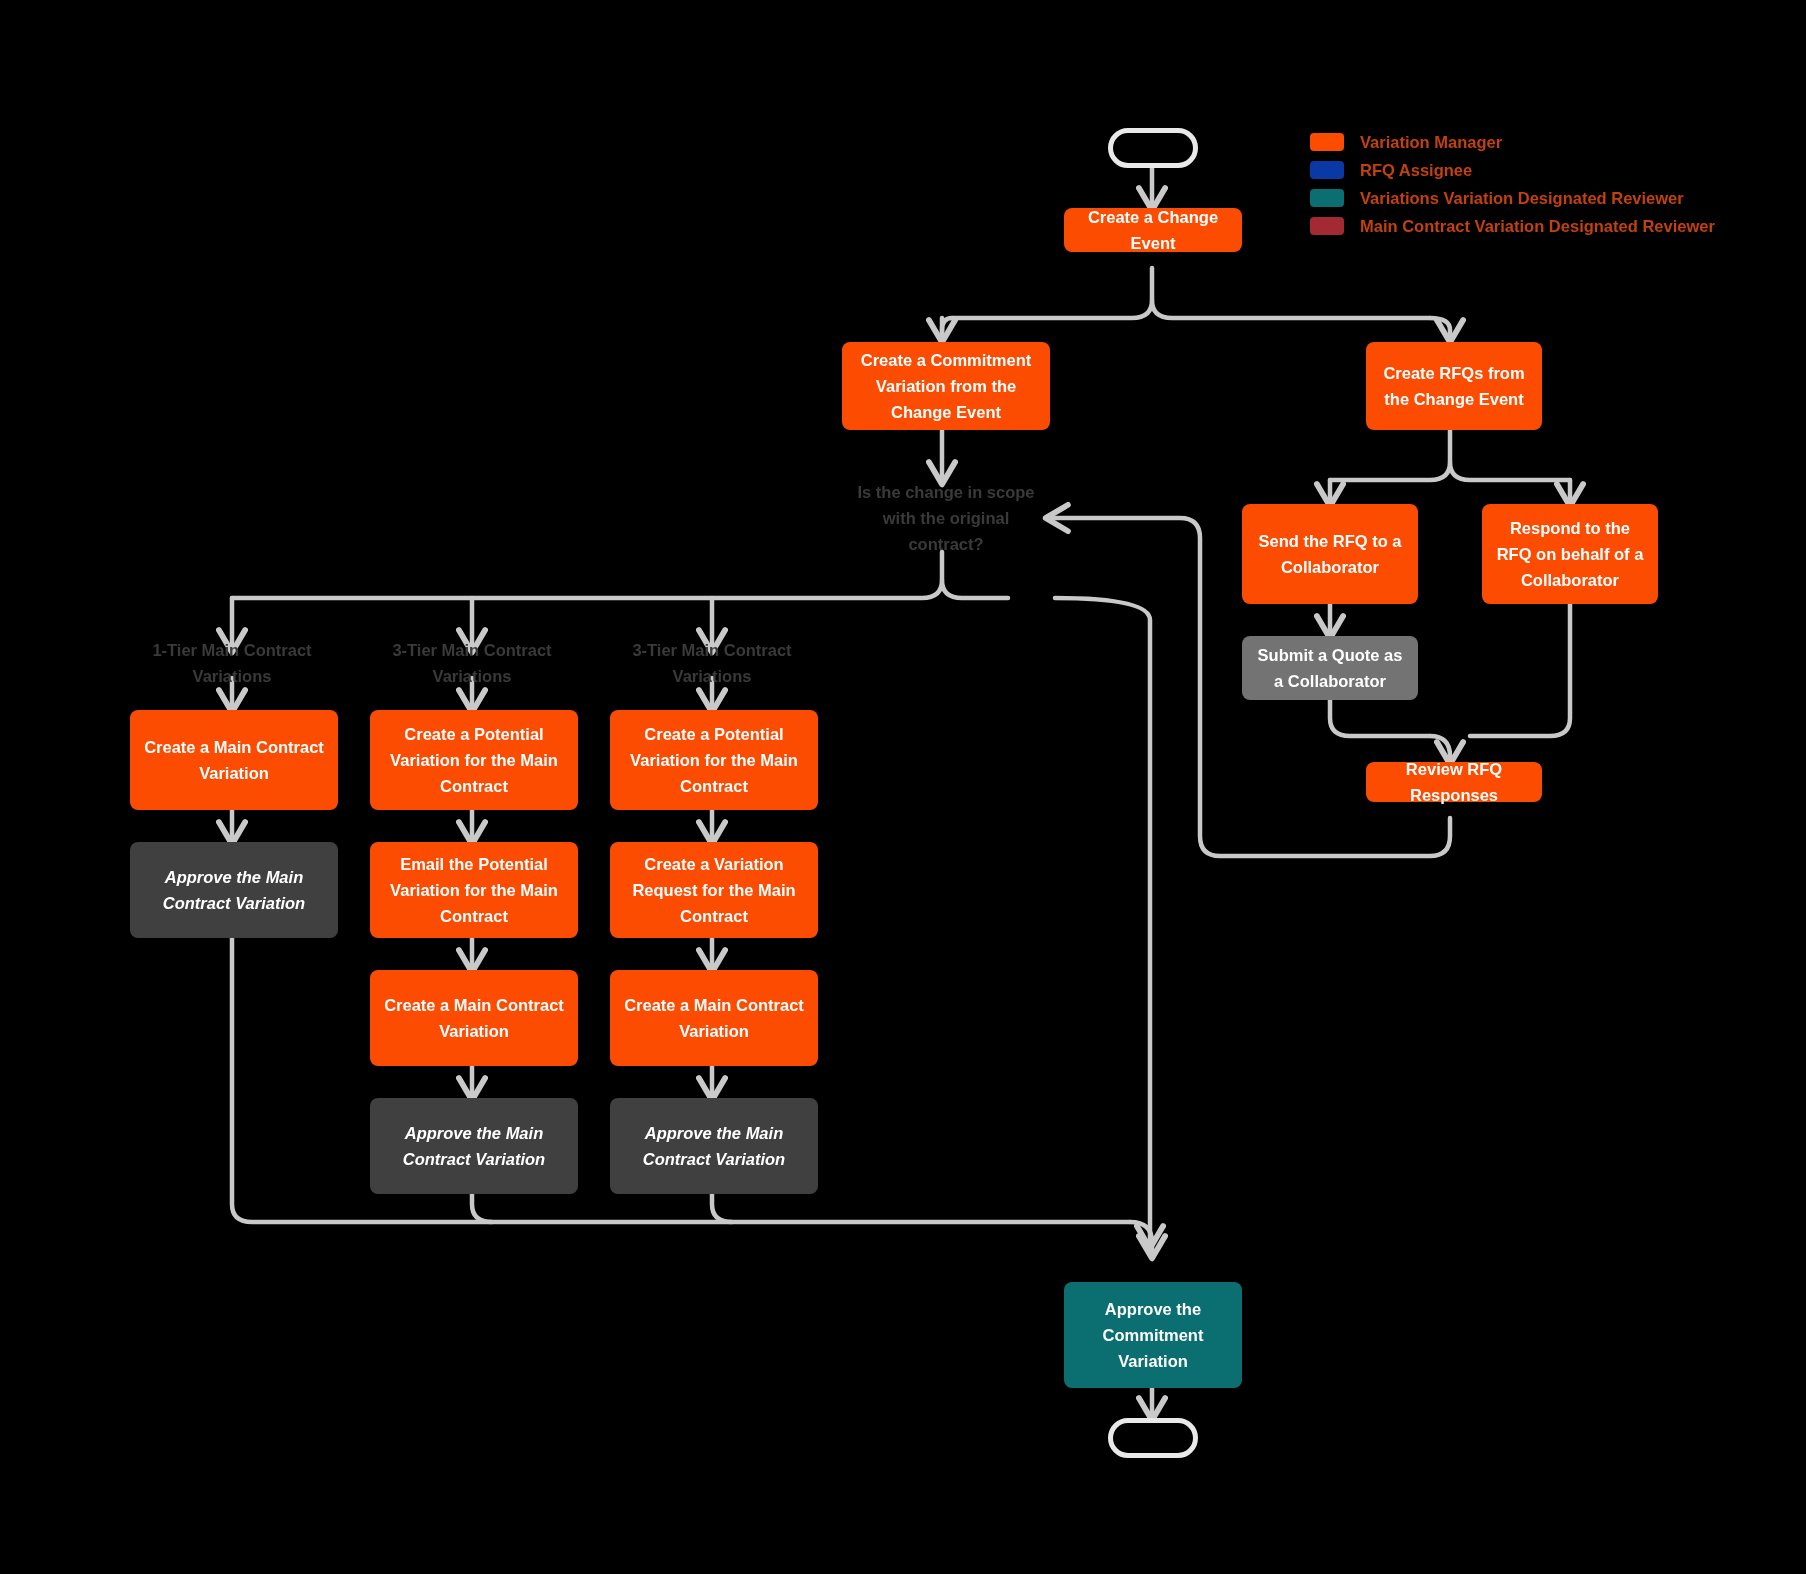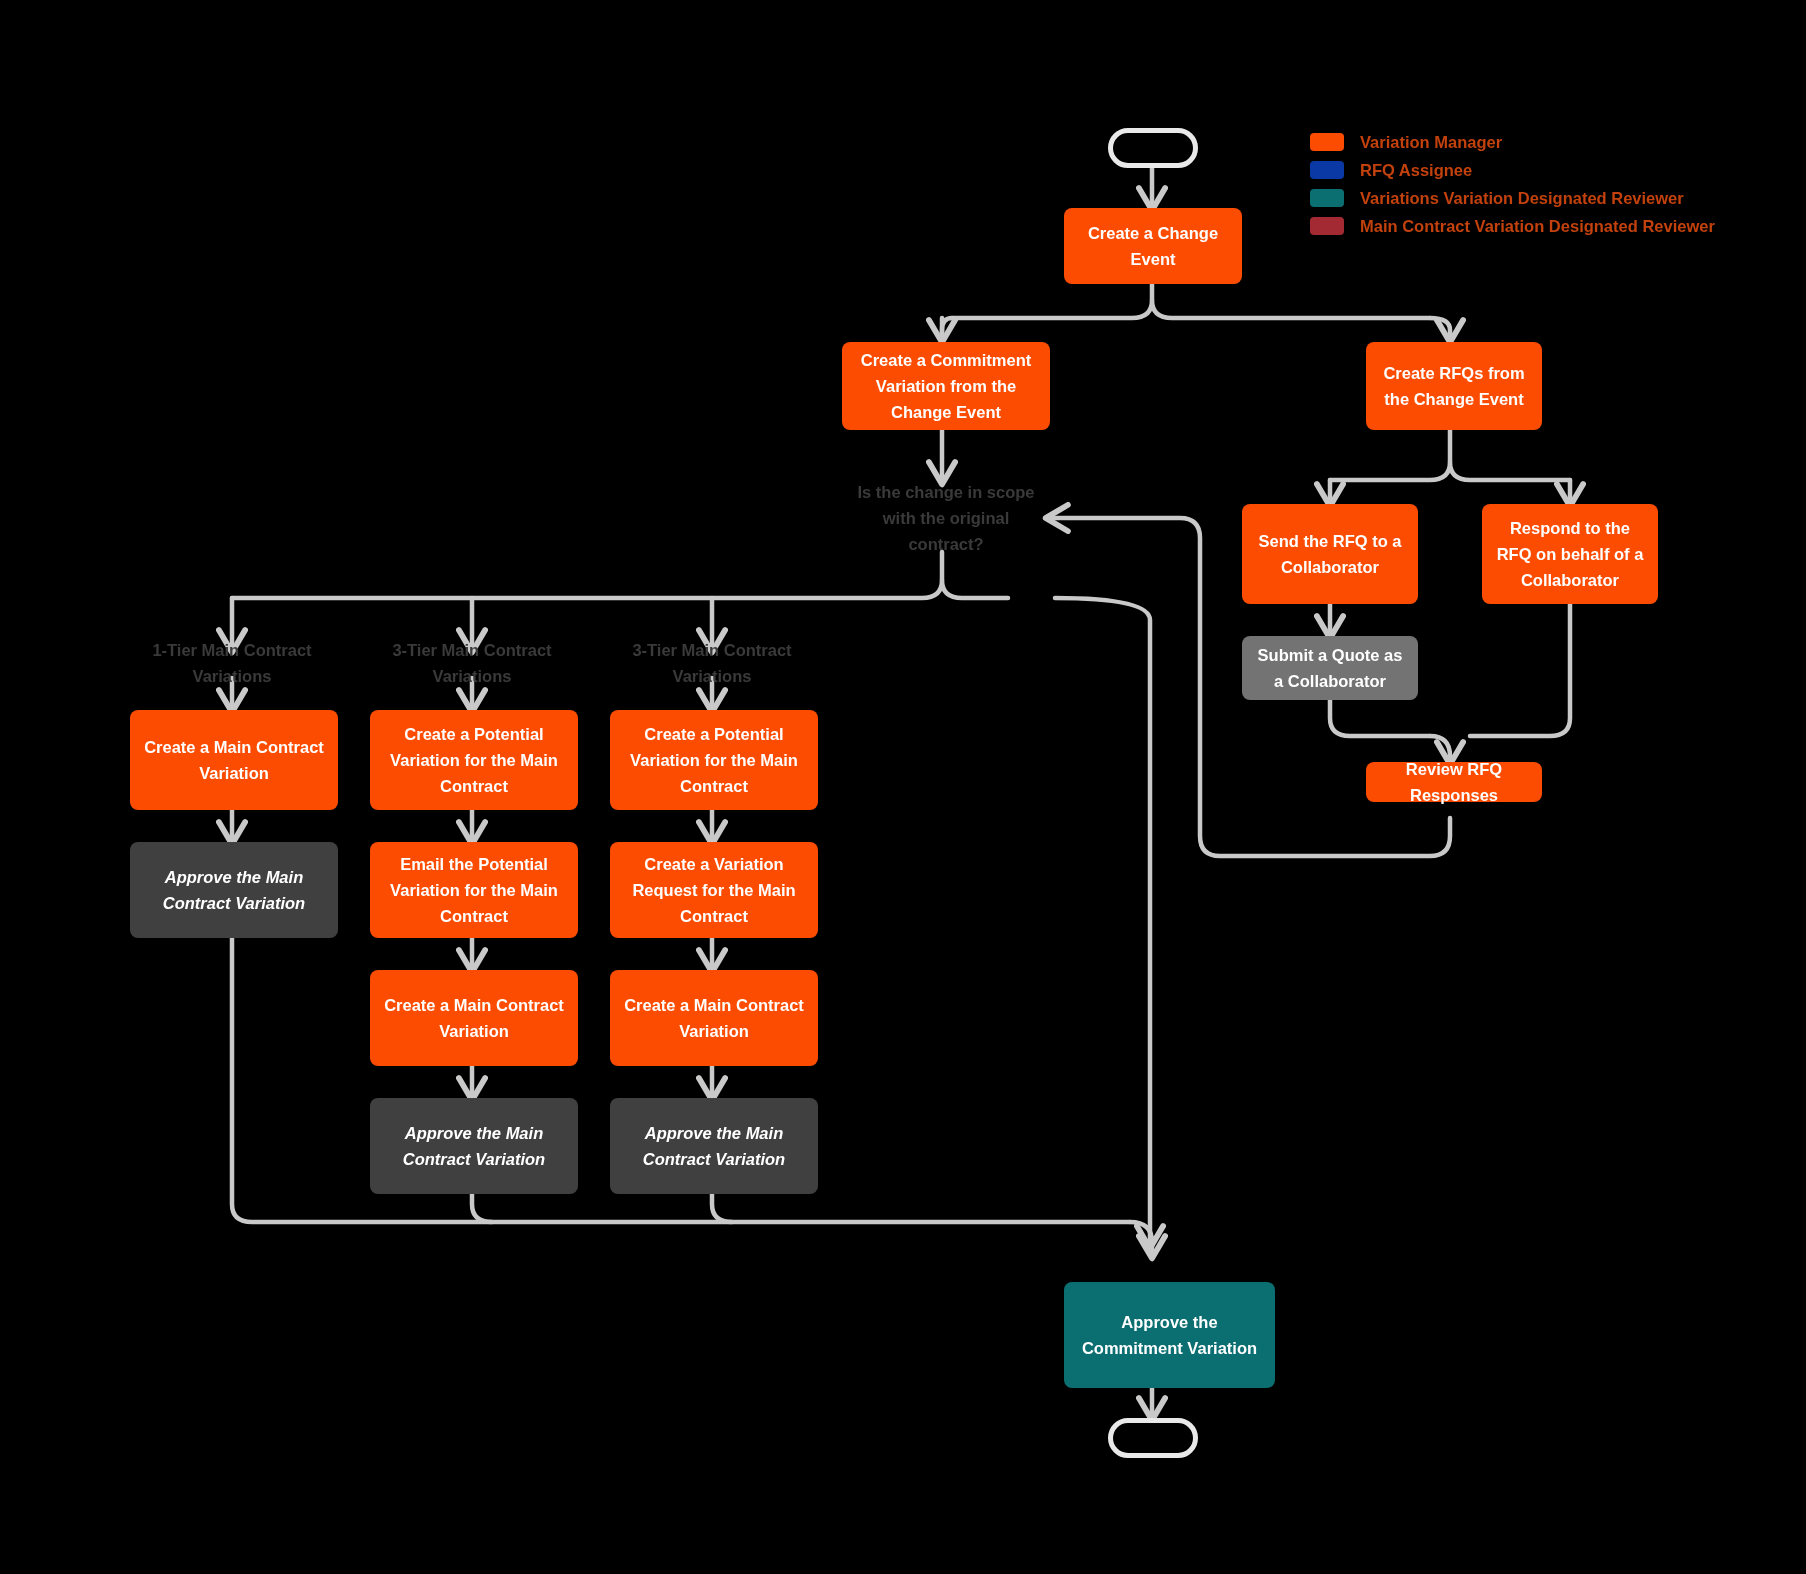--- a/index.html
+++ b/index.html
@@ -186,21 +186,21 @@
     </div>
     <div class="legend-row">
       <span class="legend-swatch" style="background:#A32A32"></span>
       <span class="legend-text">Main Contract Variation Designated Reviewer</span>
     </div>
   </div>
 
   <div class="terminator" style="left:1108px; top:128px; width:90px; height:40px;"></div>
   <div class="terminator" style="left:1108px; top:1418px; width:90px; height:40px;"></div>
 
-  <div class="node orange" style="left:1064px; top:208px; width:178px; height:76px;">
+  <div class="node orange" style="left:1064px; top:208px; width:178px; height:44px;">
     <span>Create a Change Event</span>
   </div>
 
   <div class="node orange" style="left:842px; top:342px; width:208px; height:88px;">
     <span>Create a Commitment Variation from the Change Event</span>
   </div>
 
   <div class="label-node" style="left:850px; top:482px; width:192px; height:72px;justify-content:flex-end;">
     <span>Is the change in scope with the original contract?</span>
   </div>
@@ -261,17 +261,17 @@
   <div class="node orange" style="left:610px; top:842px; width:208px; height:96px;">
     <span>Create a Variation Request for the Main Contract</span>
   </div>
   <div class="node orange" style="left:610px; top:970px; width:208px; height:96px;">
     <span>Create a Main Contract Variation</span>
   </div>
   <div class="node maroon" style="left:610px; top:1098px; width:208px; height:96px;">
     <span>Approve the Main Contract Variation</span>
   </div>
 
-  <div class="node teal" style="left:1064px; top:1282px; width:211px; height:106px;">
+  <div class="node teal" style="left:1064px; top:1282px; width:178px; height:106px;">
     <span>Approve the Commitment Variation</span>
   </div>
 
 </div>
 
 </body></html>

